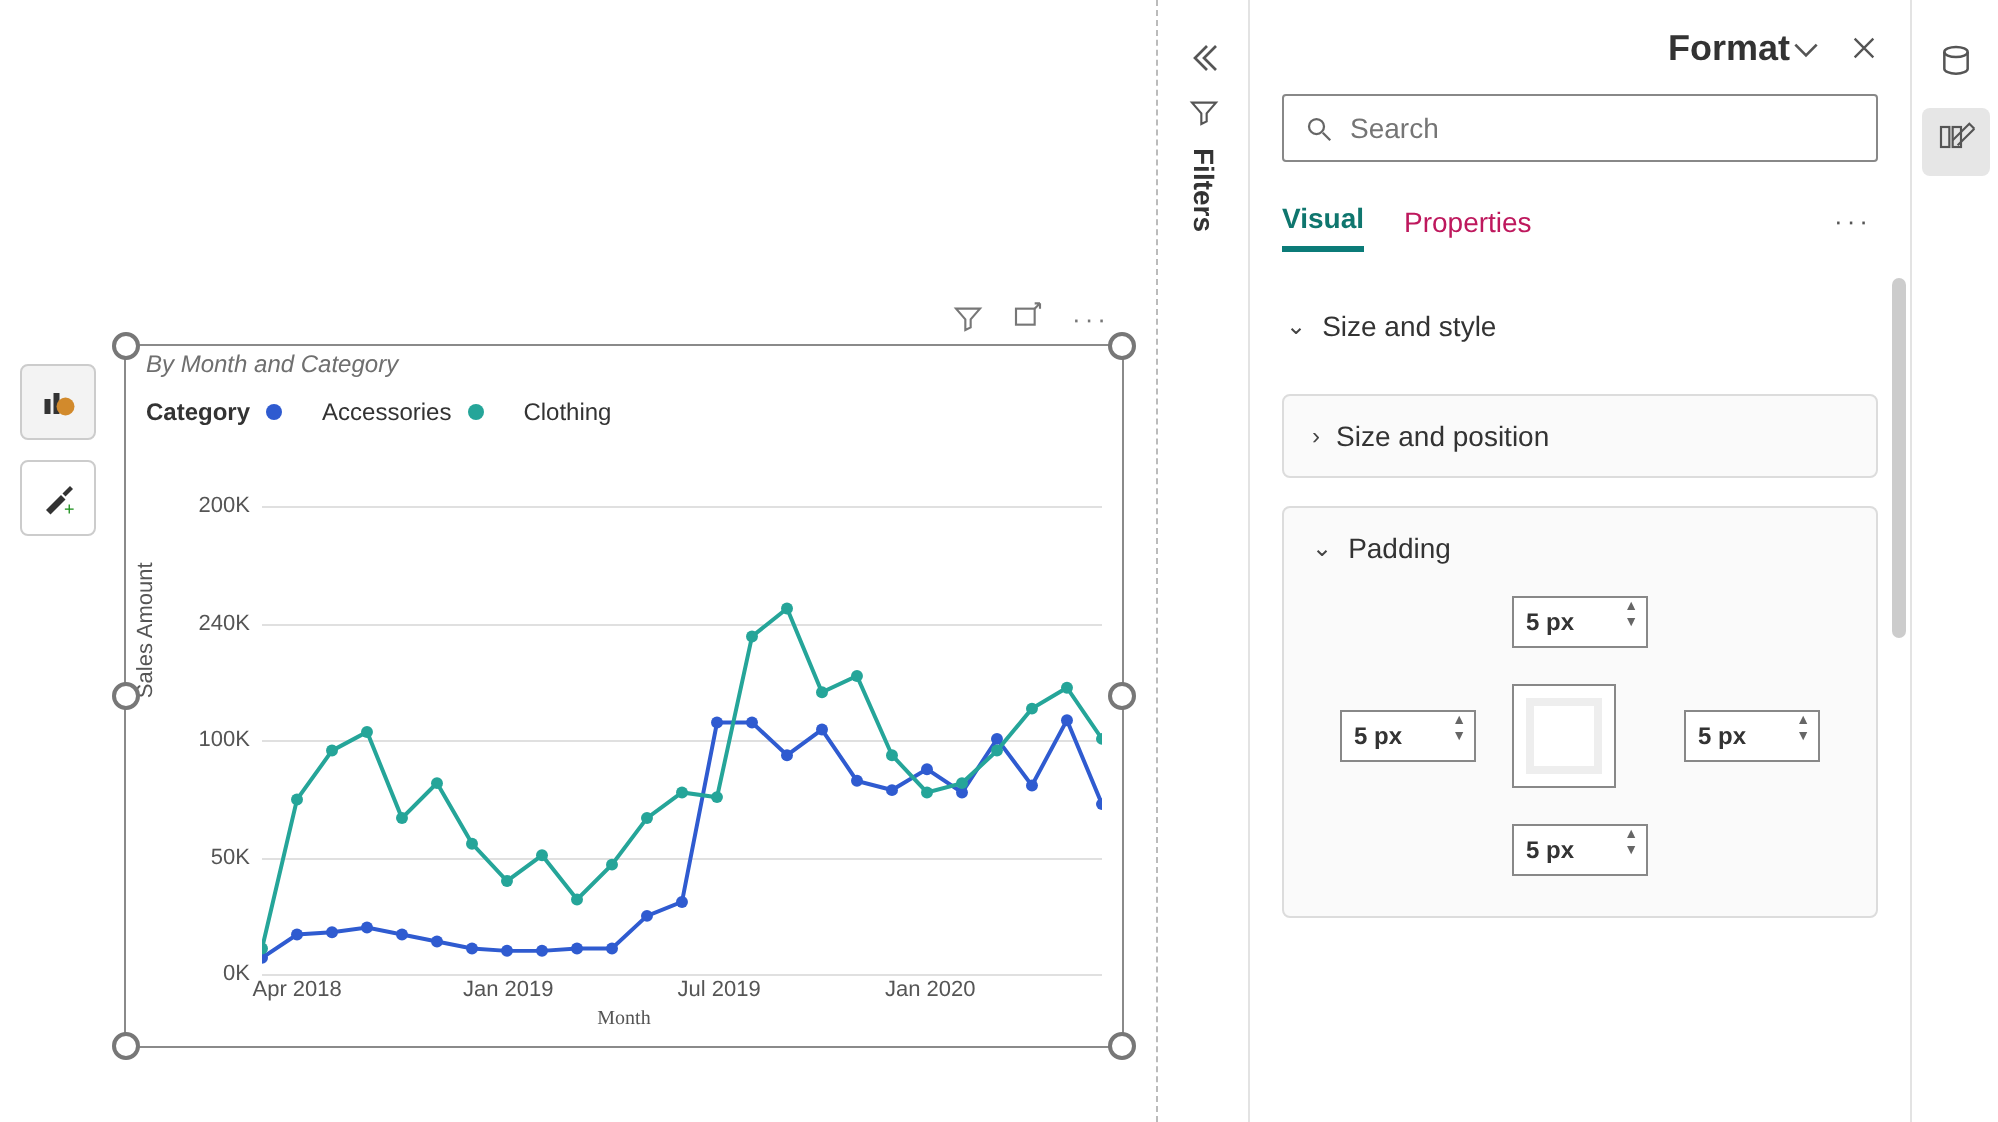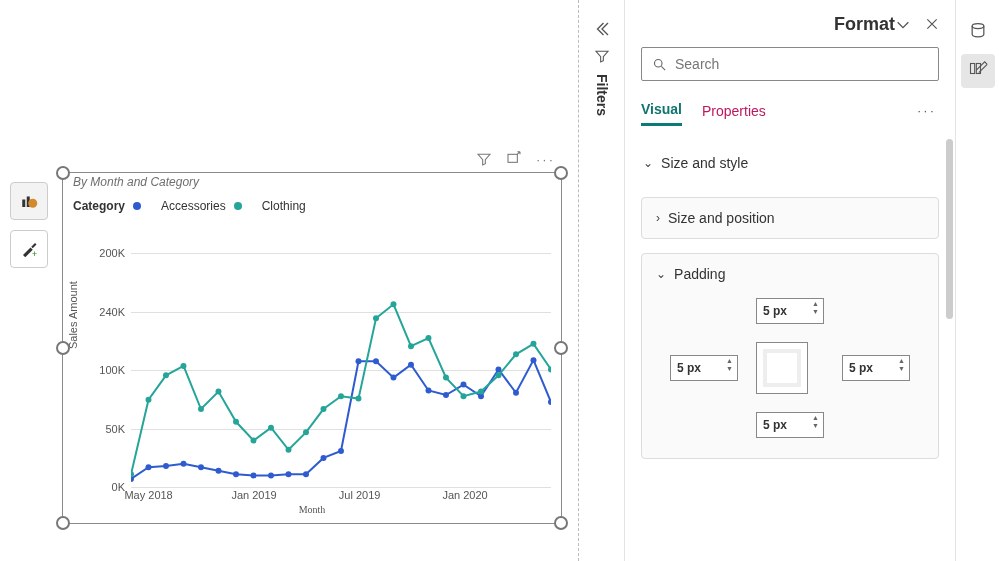--- a/index.html
+++ b/index.html
@@ -444,21 +444,21 @@
         <circle cx="298.9166666666667" cy="85.41" r="3" fill="#25A599"></circle>
         <circle cx="316.5" cy="125.19" r="3" fill="#25A599"></circle>
         <circle cx="334.0833333333333" cy="143.91" r="3" fill="#25A599"></circle>
         <circle cx="351.6666666666667" cy="139.23" r="3" fill="#25A599"></circle>
         <circle cx="369.25" cy="122.85000000000001" r="3" fill="#25A599"></circle>
         <circle cx="386.8333333333333" cy="101.79000000000002" r="3" fill="#25A599"></circle>
         <circle cx="404.4166666666667" cy="91.25999999999999" r="3" fill="#25A599"></circle>
         <circle cx="422" cy="117" r="3" fill="#25A599"></circle>
       </svg>
     <div id="xticks">
-        <div class="x-tick" style="left: 75.5833px;">May 2018</div>
+        <div class="x-tick" style="left: 75.5833px;">Apr 2018</div>
         <div class="x-tick" style="left: 181.083px;">Jan 2019</div>
         <div class="x-tick" style="left: 286.583px;">Jul 2019</div>
         <div class="x-tick" style="left: 392.083px;">Jan 2020</div>
       </div>
     <div class="x-axis-title">Month</div>
   </div>
 
   <div class="selection-handle sh-tl"></div>
   <div class="selection-handle sh-tr"></div>
   <div class="selection-handle sh-bl"></div>

